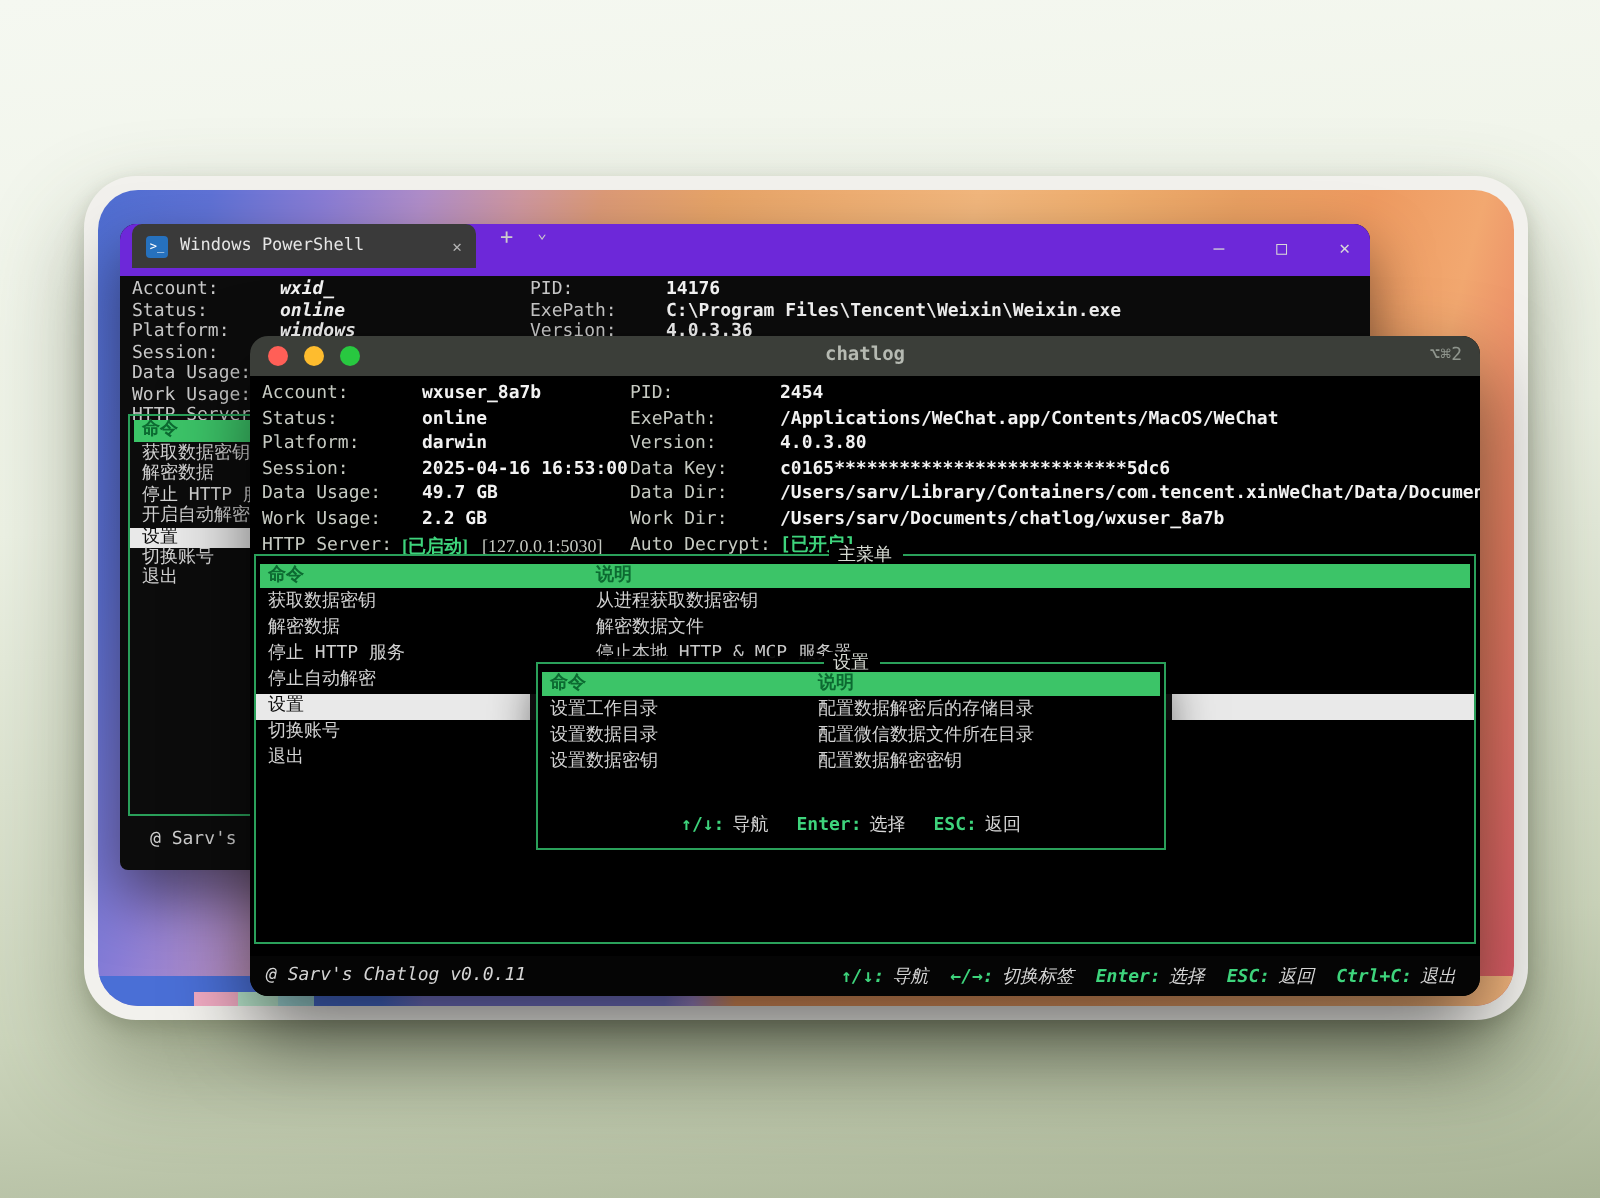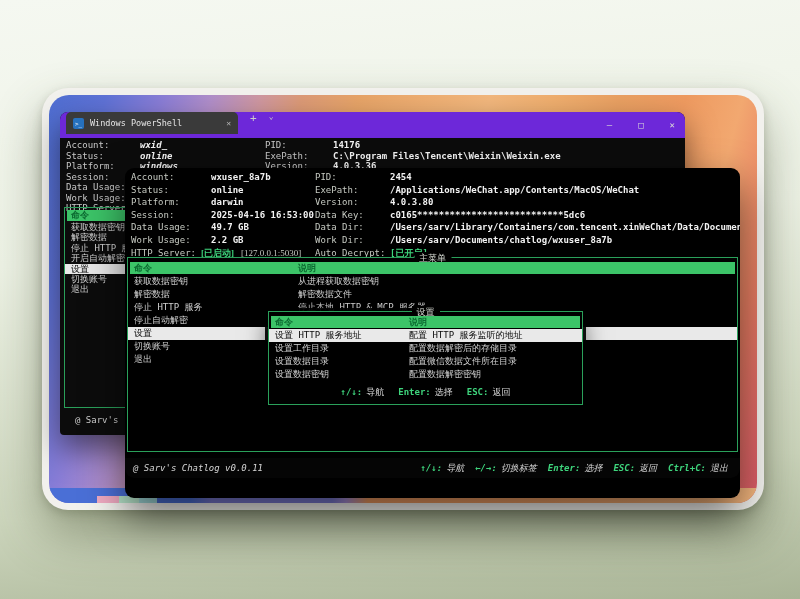--- a/index.html
+++ b/index.html
@@ -204,20 +204,29 @@
         <div class="ps-menu-item">开启自动解密</div>
         <div class="ps-menu-item sel">设置</div>
         <div class="ps-menu-item">切换账号</div>
         <div class="ps-menu-item">退出</div>
       </div>
       <div class="ps-footer">@ Sarv's</div>
     </div>
   </div>
 
   <div class="cl-win">
+    <div class="cl-titlebar">
+      <div class="lights">
+        <span class="light red"></span>
+        <span class="light yellow"></span>
+        <span class="light green"></span>
+      </div>
+      <div class="cl-title">chatlog</div>
+      <div class="cl-shortcut">⌥⌘2</div>
+    </div>
     <div class="cl-body">
 
       <div class="cl-rows">
         <div class="cl-row">
           <span class="i1">Account:</span>
           <span class="i2 bold">wxuser_8a7b</span>
           <span class="i3">PID:</span>
           <span class="i4 bold">2454</span>
         </div>
         <div class="cl-row">
@@ -293,24 +302,20 @@
           <span class="cmd">退出</span>
           <span class="desc"></span>
         </div>
       </div>
 
       <div class="popup">
         <span class="box-title">设置</span>
         <div class="p-head">
           <span class="h1">命令</span>
           <span class="h2">说明</span>
-        </div>
-        <div class="p-row sel">
-          <span class="cmd">设置 HTTP 服务地址</span>
-          <span class="desc">配置 HTTP 服务监听的地址</span>
         </div>
         <div class="p-row">
           <span class="cmd">设置工作目录</span>
           <span class="desc">配置数据解密后的存储目录</span>
         </div>
         <div class="p-row">
           <span class="cmd">设置数据目录</span>
           <span class="desc">配置微信数据文件所在目录</span>
         </div>
         <div class="p-row">

